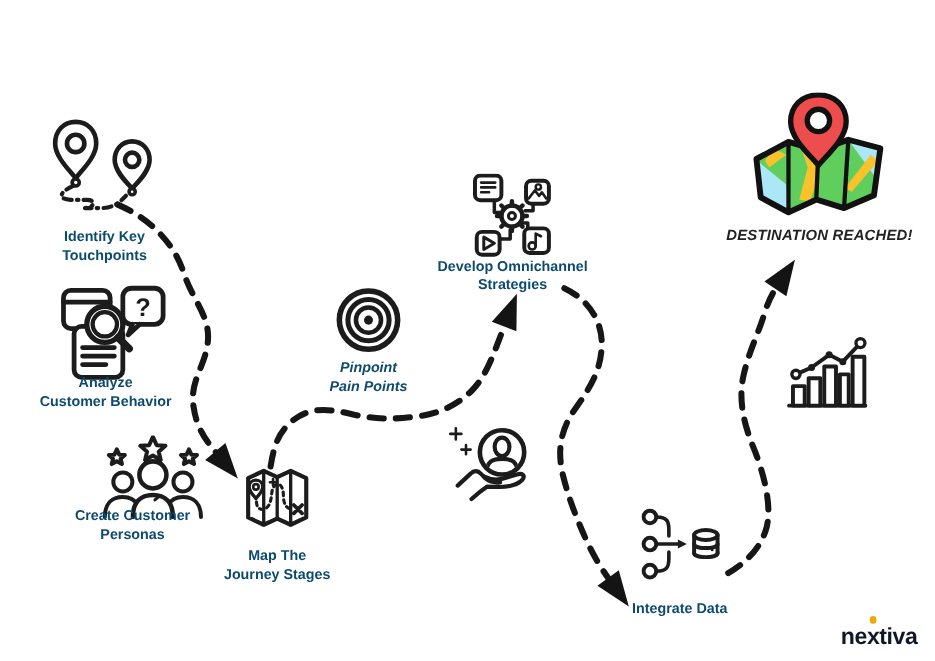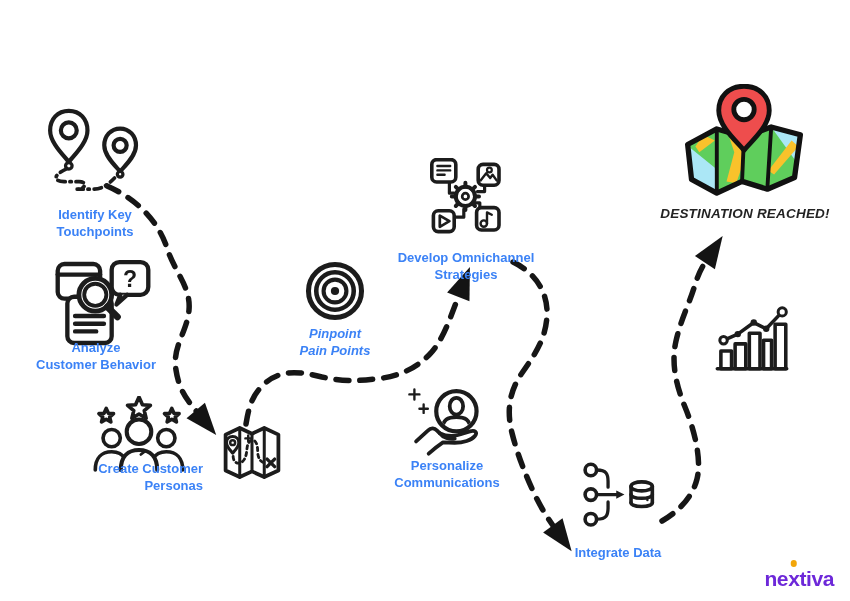--- a/index.html
+++ b/index.html
@@ -1,26 +1,26 @@
 <!DOCTYPE html>
 <html><head>
 <meta charset="utf-8">
 <style>
   html,body{margin:0;padding:0;background:#fff;}
   .canvas{position:relative;width:850px;height:601px;background:#ffffff;overflow:hidden;
           font-family:"Liberation Sans",sans-serif;}
   .icon{position:absolute;}
   .icon svg{display:block;}
-  .step-label{position:absolute;font-weight:700;font-size:13px;line-height:1.32;color:#3b82f6;
+  .step-label{position:absolute;font-weight:700;font-size:13px;line-height:1.32;color:#0c4a6e;
               text-align:center;white-space:pre-line;}
   .dest-label{position:absolute;font-weight:700;font-size:13.5px;letter-spacing:.2px;color:#232323;
               text-align:center;white-space:pre-line;}
   .connectors{position:absolute;left:0;top:0;pointer-events:none;}
   .logo{position:absolute;right:16px;bottom:12px;font-weight:700;font-size:21px;
-        letter-spacing:-0.4px;color:#6d28d9;line-height:1;}
+        letter-spacing:-0.4px;color:#0f172a;line-height:1;}
   .logo .lx{position:relative;}
   .logo-dot{position:absolute;left:50%;top:-7px;transform:translateX(-50%);width:6.5px;height:6.5px;
             border-radius:50%;background:#f2a60a;}
   .ink{stroke:#1c1c1c;fill:none;stroke-linecap:round;stroke-linejoin:round;}
   .fillw{fill:#ffffff;}
 </style>
 </head>
 <body>
 
 <div class="canvas">
@@ -83,36 +83,38 @@
         <circle class="fillw" cx="26" cy="46" r="9.5"></circle>
         <circle class="fillw" cx="86" cy="46" r="9.5"></circle>
         <path class="fillw" d="M8 81 C8 68 15 61 26 61 C33 61 38 64 41 69"></path>
         <path class="fillw" d="M104 81 C104 68 97 61 86 61 C79 61 74 64 71 69"></path>
         <circle class="fillw" cx="56" cy="39" r="13.5" stroke-width="4.5"></circle>
         <path class="fillw" d="M36 81 C36 66 44 59 56 59 C68 59 76 66 76 81" stroke-width="4.5"></path>
         <path d="M58 64 L63 60" stroke-width="3"></path>
       </g>
     </svg>
   </div>
-  <div class="step-label" style="left:38px;top:460px;width:165px;text-align:right;">Create Customer
+  <div class="step-label" style="left:38px;top:460px;width:165px;">Create Customer
 Personas</div>
 
   <div class="icon" style="left:219px;top:421px;">
     <svg width="66" height="64" viewBox="0 0 70 67">
       <g class="ink" stroke-width="4">
         <path class="fillw" d="M7 14 L22 7 L35 13 L48 7 L63 14 L63 52 L48 59 L35 53 L22 59 L7 52 Z"></path>
         <path d="M22 7 L22 59 M35 13 L35 53 M48 7 L48 59" stroke-width="3.2"></path>
         <path class="fillw" d="M14.5 16 C10.5 16 8 19 8 22.5 C8 27 13 31.5 14.5 33.8 C16 31.5 21 27 21 22.5 C21 19 18.5 16 14.5 16 Z" stroke-width="3.2"></path>
         <circle class="fillw" cx="14.5" cy="22.5" r="2.6" stroke-width="2.6"></circle>
         <path d="M15 37 C15 45 23 47 27 40 C31 33 28 25 33 21 C38 17 41 24 41 31 C41 39 44 44 50 44" stroke-width="3" stroke-dasharray="3.5 3.8"></path>
         <path d="M31 15 V21 M28 18 H34" stroke-width="2.6"></path>
         <path d="M51 40 L59 48 M59 40 L51 48" stroke-width="3.6"></path>
       </g>
     </svg>
   </div>
+  <div class="step-label" style="left:177px;top:496px;width:150px;">Map The
+Journey Stages</div>
 
   <div class="icon" style="left:303px;top:259px;">
     <svg width="64" height="64" viewBox="0 0 70 70">
       <g class="ink">
         <circle class="fillw" cx="35" cy="35" r="29" stroke-width="5.5"></circle>
         <circle cx="35" cy="35" r="20.5" stroke-width="5"></circle>
         <circle cx="35" cy="35" r="12.5" stroke-width="4.5"></circle>
         <circle cx="35" cy="35" r="4.5" fill="#1c1c1c" stroke="none"></circle>
       </g>
     </svg>
@@ -135,21 +137,21 @@
         <circle class="fillw" cx="71" cy="82" r="4" stroke-width="3"></circle>
         <path d="M75 82 V68 L81 71" stroke-width="3"></path>
         <g stroke-width="5">
           <circle class="fillw" cx="48" cy="48" r="12"></circle>
           <path d="M48 31 V36 M48 60 V65 M31 48 H36 M60 48 H65 M36 36 L39.5 39.5 M56.5 56.5 L60 60 M60 36 L56.5 39.5 M39.5 56.5 L36 60"></path>
           <circle cx="48" cy="48" r="4" stroke-width="3.4"></circle>
         </g>
       </g>
     </svg>
   </div>
-  <div class="step-label" style="left:375px;top:249px;width:182px;">Develop Omnichannel
+  <div class="step-label" style="left:375px;top:233px;width:182px;">Develop Omnichannel
 Strategies</div>
 
   <div class="icon" style="left:406px;top:386px;">
     <svg width="84" height="74" viewBox="0 0 100 88">
       <defs>
           <clipPath id="pclip">
             <circle cx="60" cy="30" r="21.5"></circle>
           </clipPath>
         </defs>
       <g class="ink" stroke-width="4.5">
@@ -158,22 +160,20 @@
         <circle class="fillw" cx="60" cy="30" r="24" stroke-width="5"></circle>
         <g clip-path="url(#pclip)">
           <ellipse cx="60" cy="24" rx="8" ry="10"></ellipse>
           <path d="M42 54 C44 39 50 37 60 37 C70 37 76 39 78 54"></path>
         </g>
         <path d="M12 66 L26 53 C30 49 34 50 37 53 L40 56 C48 60 58 60 66 57 L76 54 C82 52 85.5 55 82 59.5 C78 64.5 68 67.5 58 67.5 L44 67 C38 71 32 76 27 80.5"></path>
         <path d="M40 56 C44 61.5 52 63.5 58 62.5"></path>
       </g>
     </svg>
   </div>
-  <div class="step-label" style="left:362px;top:457px;width:170px;">Personalize
-Communications</div>
 
   <div class="icon" style="left:581px;top:460px;">
     <svg width="82" height="70" viewBox="0 0 100 85">
       <g class="ink" stroke-width="4.4">
         <circle class="fillw" cx="12" cy="12" r="7"></circle>
         <circle class="fillw" cx="12" cy="42" r="7"></circle>
         <circle class="fillw" cx="12" cy="72" r="7"></circle>
         <path d="M19.5 12 C31 12 33 17 33 26 L33 33" stroke-width="4"></path>
         <path d="M19.5 72 C31 72 33 67 33 58 L33 51" stroke-width="4"></path>
         <path d="M20 42 H45" stroke-width="4"></path>

